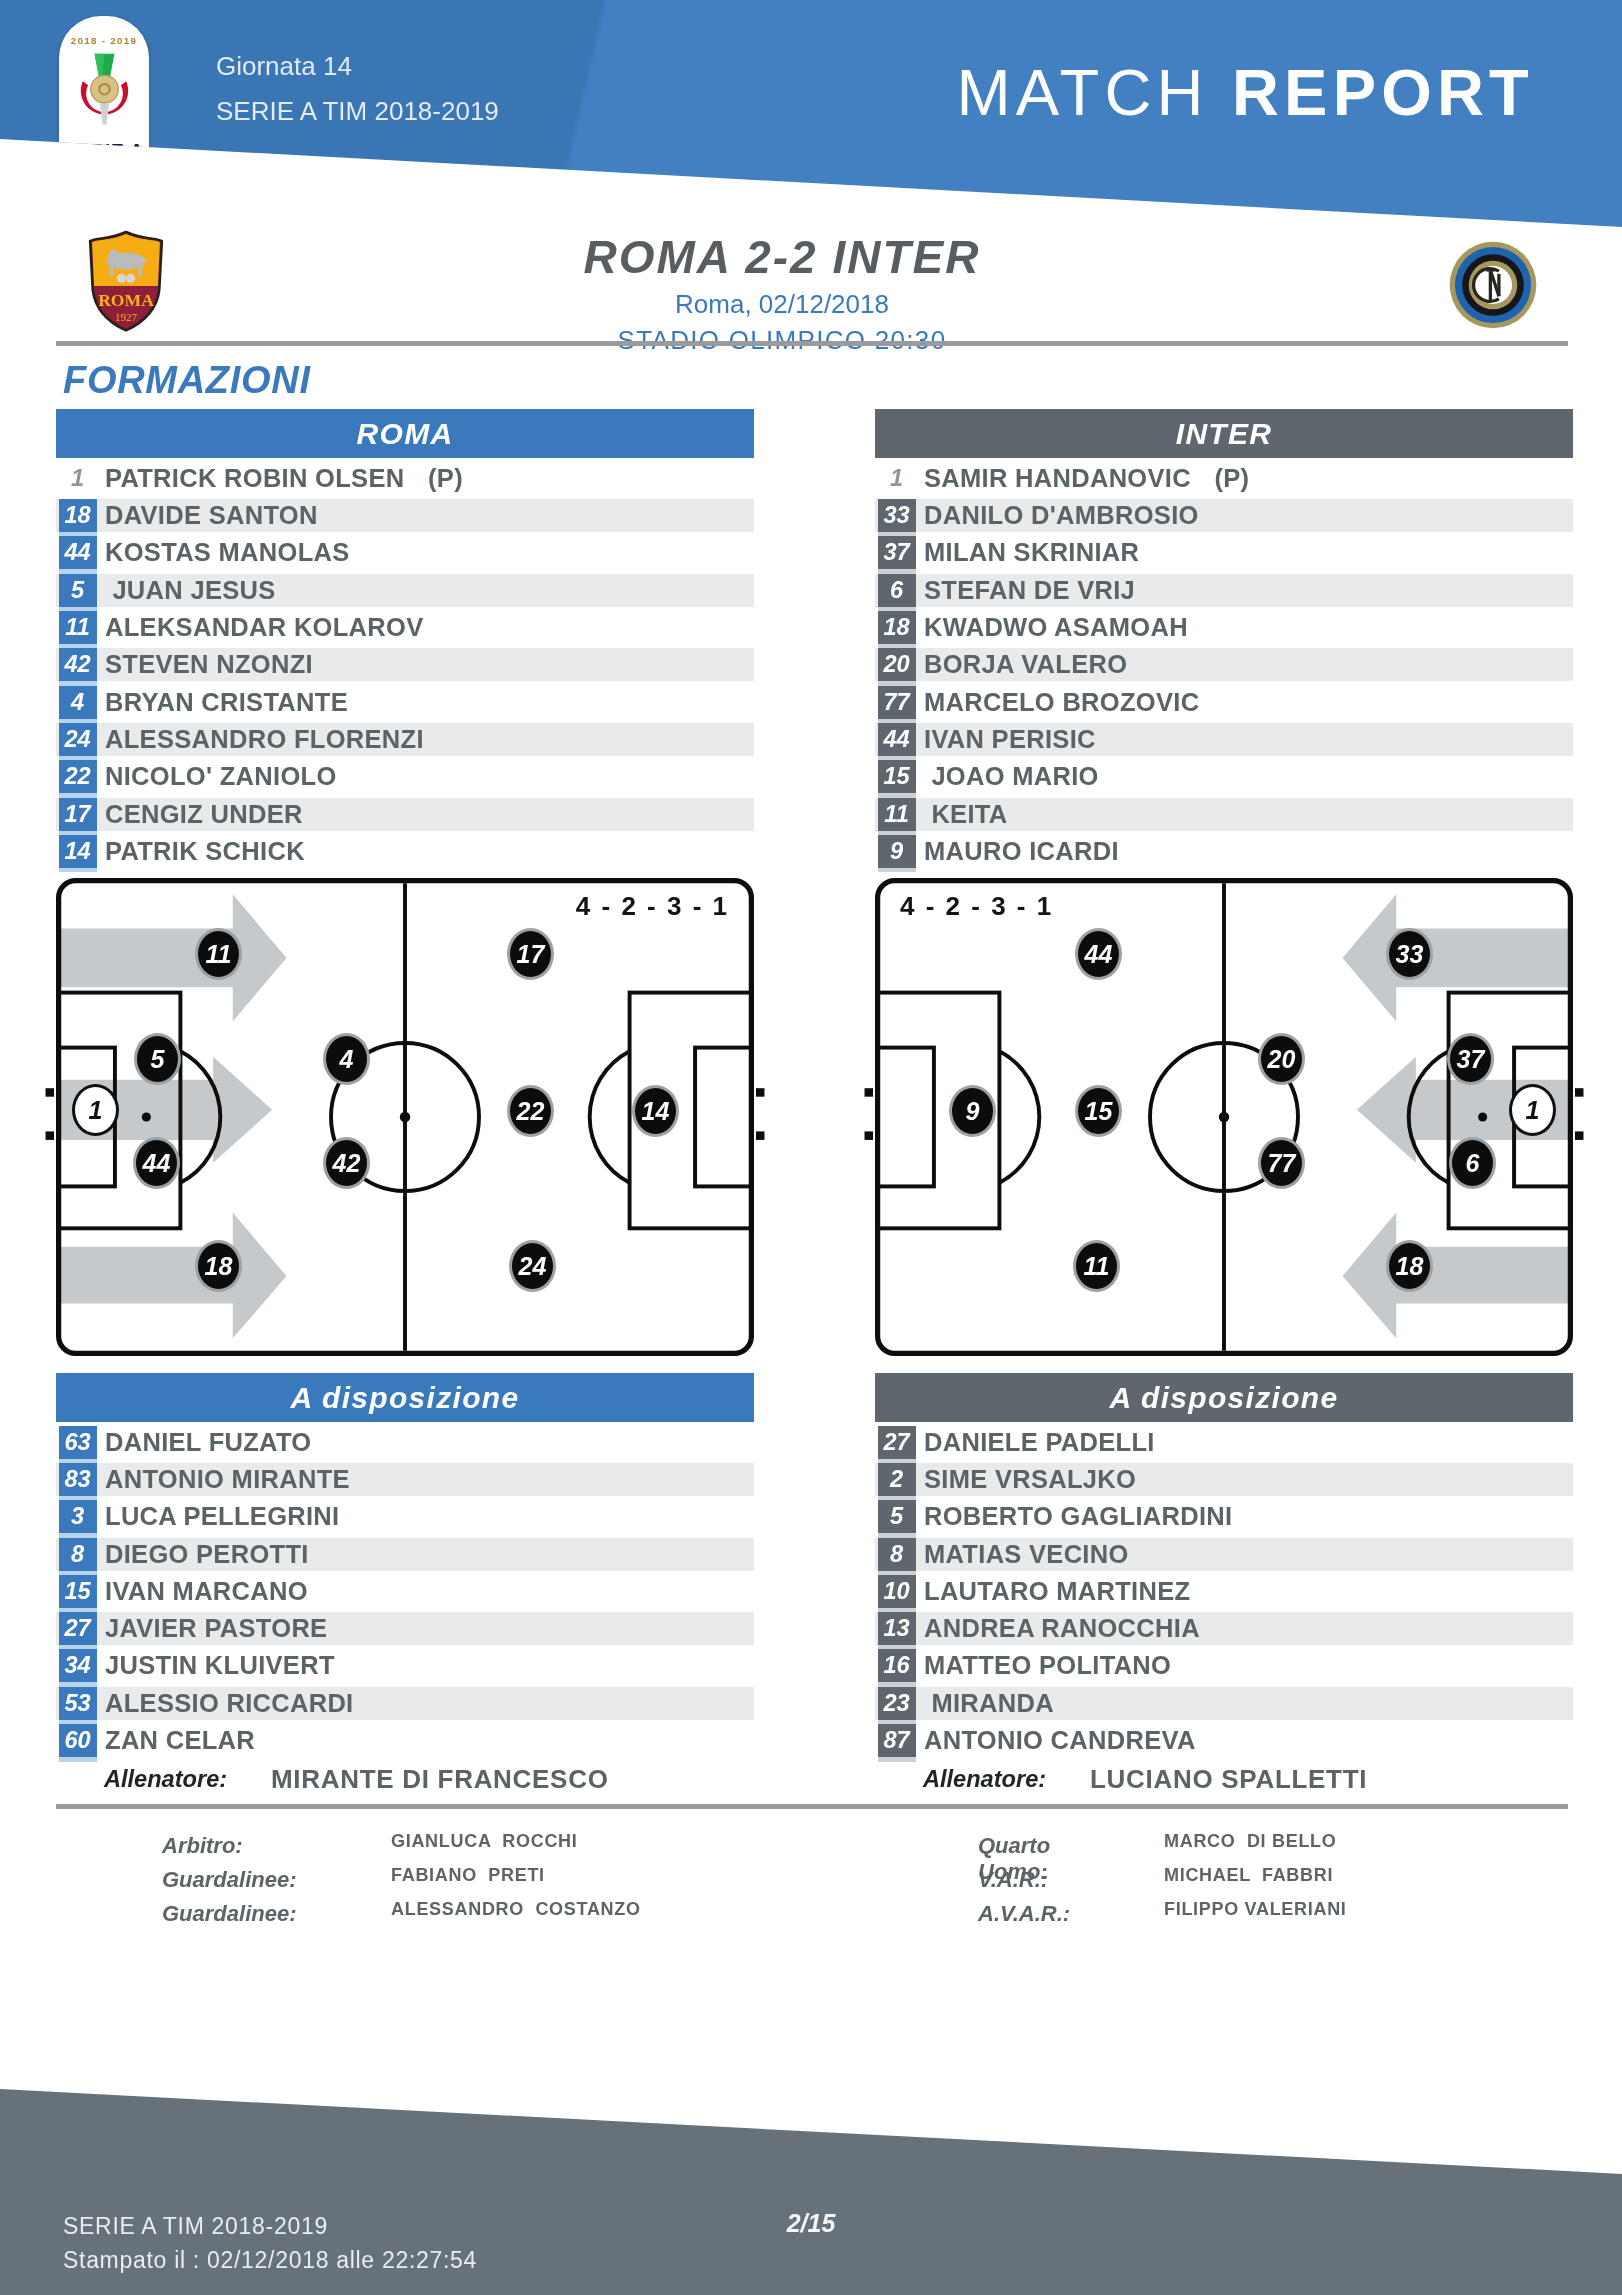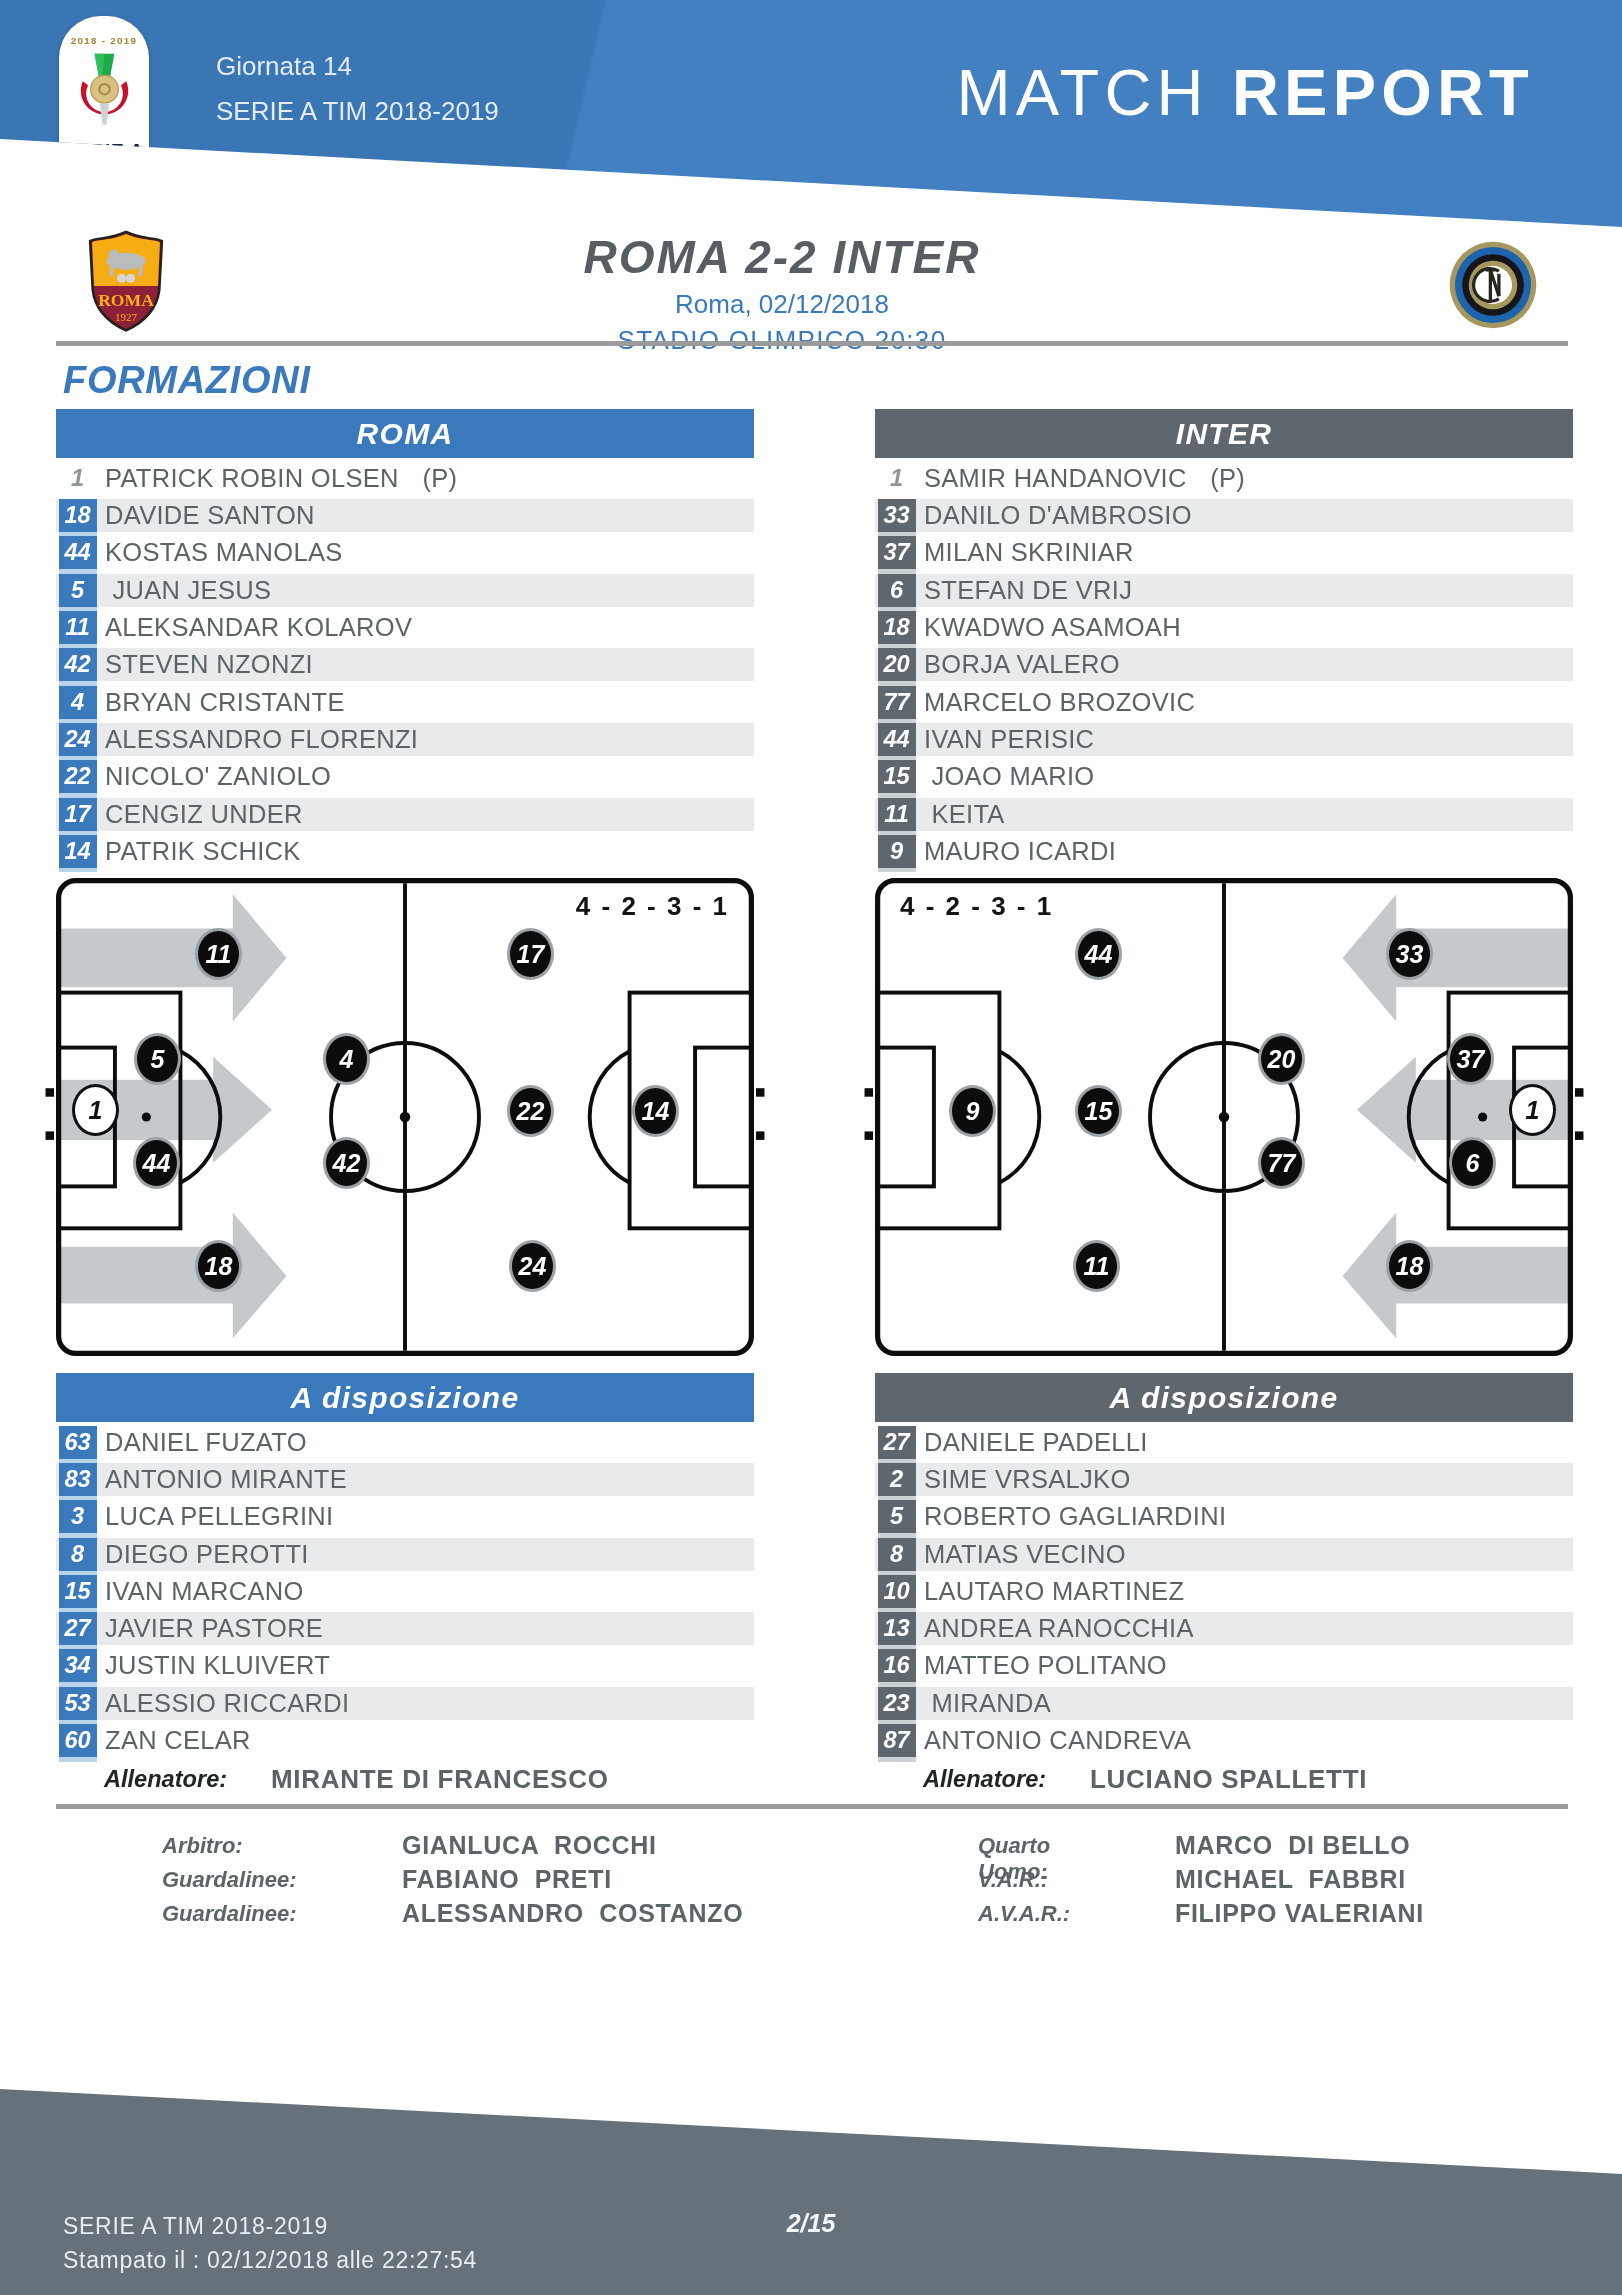--- a/index.html
+++ b/index.html
@@ -40,21 +40,21 @@
             line-height:49px;font-size:30px;font-weight:bold;font-style:italic;letter-spacing:1.3px;}
   .rows{margin-top:3.9px;}
   .row{height:33px;margin-bottom:4.3px;position:relative;}
   .row.alt{background:#e8eaeb;}
   .row .num{position:absolute;left:2.6px;top:0;width:38px;height:33px;background:var(--team-accent);
             color:#fff;font-size:23.6px;font-weight:bold;font-style:italic;text-align:center;line-height:33px;}
   .row .num::after{content:"";position:absolute;left:0;right:0;top:33px;height:4.6px;
                    background:var(--team-accent-light);}
   .row.gk .num{background:transparent;color:#8f969a;}
   .row.gk .num::after{display:none;}
-  .row .pname{position:absolute;left:49px;top:0;line-height:33px;font-size:25.5px;font-weight:normal;
+  .row .pname{position:absolute;left:49px;top:0;line-height:33px;font-size:25.5px;font-weight:bold;
               color:#5c6367;white-space:pre;letter-spacing:0.3px;}
   .gk-tag{margin-left:23.6px;}
   
   .pitch{margin-top:10.5px;height:478px;position:relative;}
   .pitch svg{position:absolute;left:0;top:0;overflow:visible;}
   .formation-label{position:absolute;top:13px;font-size:26px;font-weight:bold;color:#141414;
                    letter-spacing:2px;white-space:pre;}
   .formation-label.tr{right:25px;} .formation-label.tl{left:25px;}
   .marker{position:absolute;width:47px;height:52px;border-radius:50%;background:#0c0c0c;
           border:3.9px solid #9ba1a5;box-sizing:border-box;color:#fff;font-size:25px;font-weight:bold;
@@ -65,22 +65,22 @@
   .coach{margin-top:5.2px;height:34px;position:relative;margin-left:40px;}
   .coach-label{position:absolute;left:7.9px;top:3.9px;font-size:23.6px;font-weight:bold;
                font-style:italic;color:#202528;}
   .coach-name{position:absolute;left:175px;top:2px;font-size:26px;font-weight:bold;color:#5c6367;letter-spacing:0.7px;}
   
   .officials{position:absolute;top:1828px;}
   .officials.left{left:162px;} .officials.right{left:978px;}
   .off-row{height:34px;position:relative;}
   .off-label{position:absolute;left:0;top:5.2px;font-size:22px;font-weight:bold;
              font-style:italic;color:#5d6468;}
-  .off-value{position:absolute;top:2.6px;font-size:25px;font-weight:bold;color:#5d6468;
-             white-space:pre;letter-spacing:0.7px;margin-left:11px;}
+  .off-value{position:absolute;top:2.6px;font-size:18px;font-weight:bold;color:#5d6468;
+             white-space:pre;letter-spacing:0.7px;}
   .officials.left .off-value{left:229px;}
   .officials.right .off-value{left:186px;}
   
   .footer{position:absolute;left:0;top:2089px;width:1622px;height:206px;background:var(--footer-bg);
           clip-path:polygon(0 0,100% 85px,100% 100%,0 100%);}
   .f-line1{position:absolute;left:63px;top:124px;font-size:23px;color:#e9edef;letter-spacing:0.7px;}
   .f-line2{position:absolute;left:63px;top:158px;font-size:23px;color:#e9edef;letter-spacing:0.7px;}
   .f-page{position:absolute;left:0;top:120px;width:100%;text-align:center;font-size:25px;
           font-weight:bold;font-style:italic;color:#f4f6f7;}
 </style>

